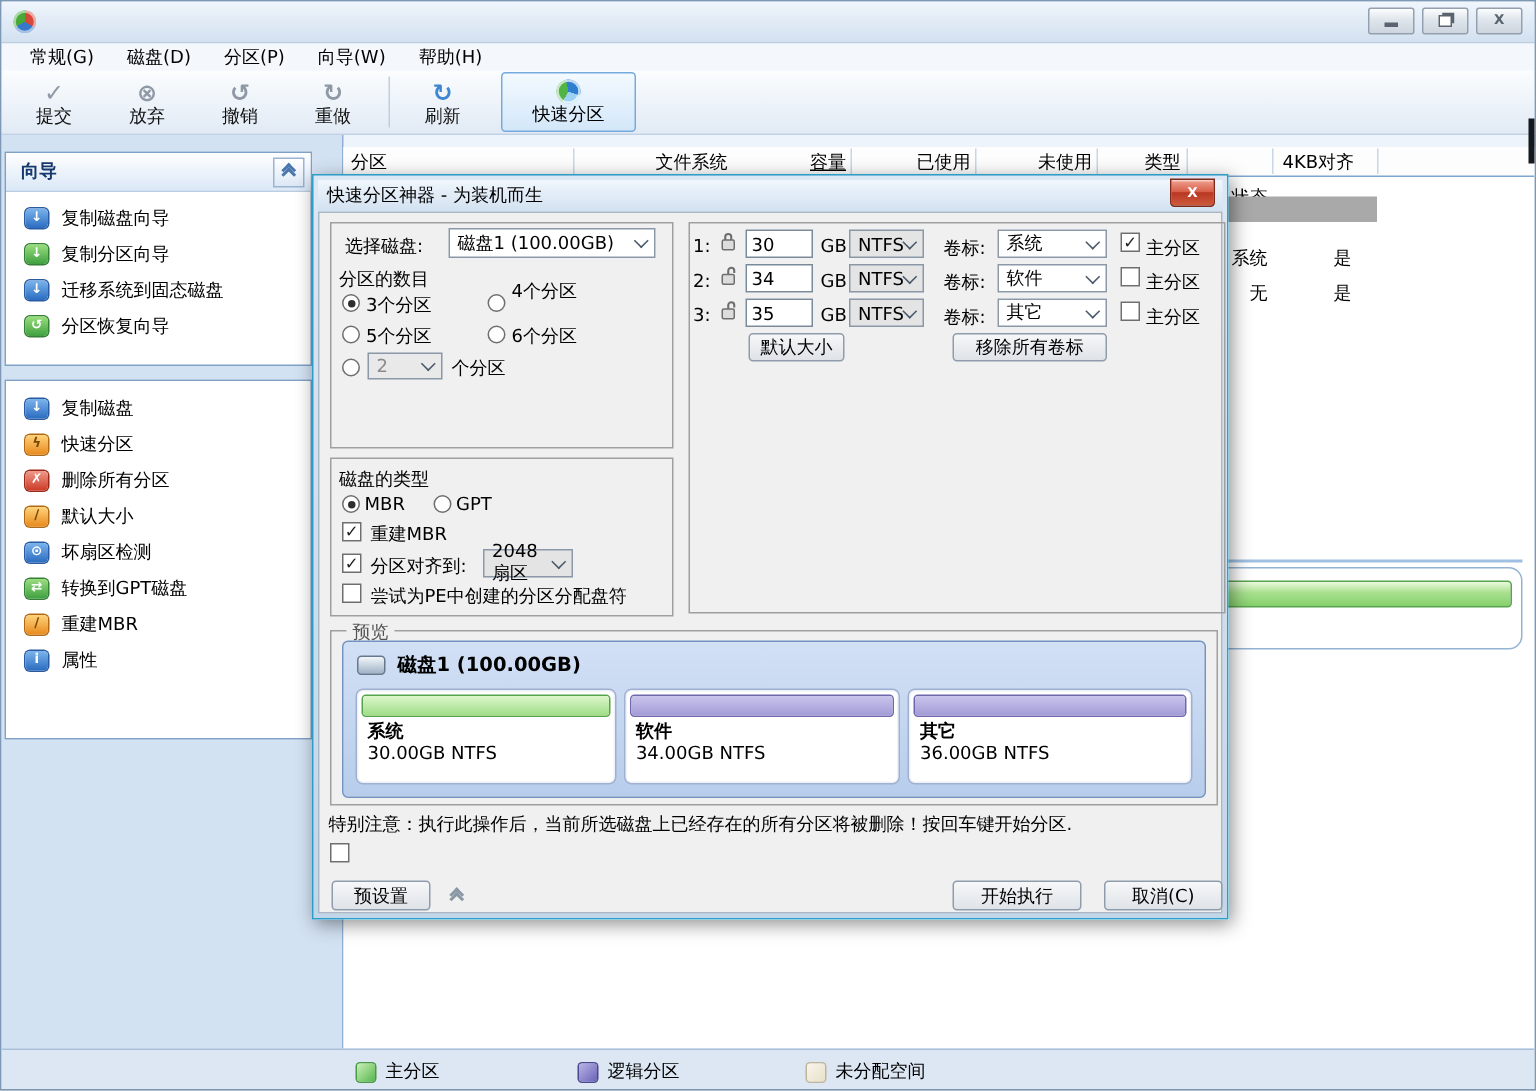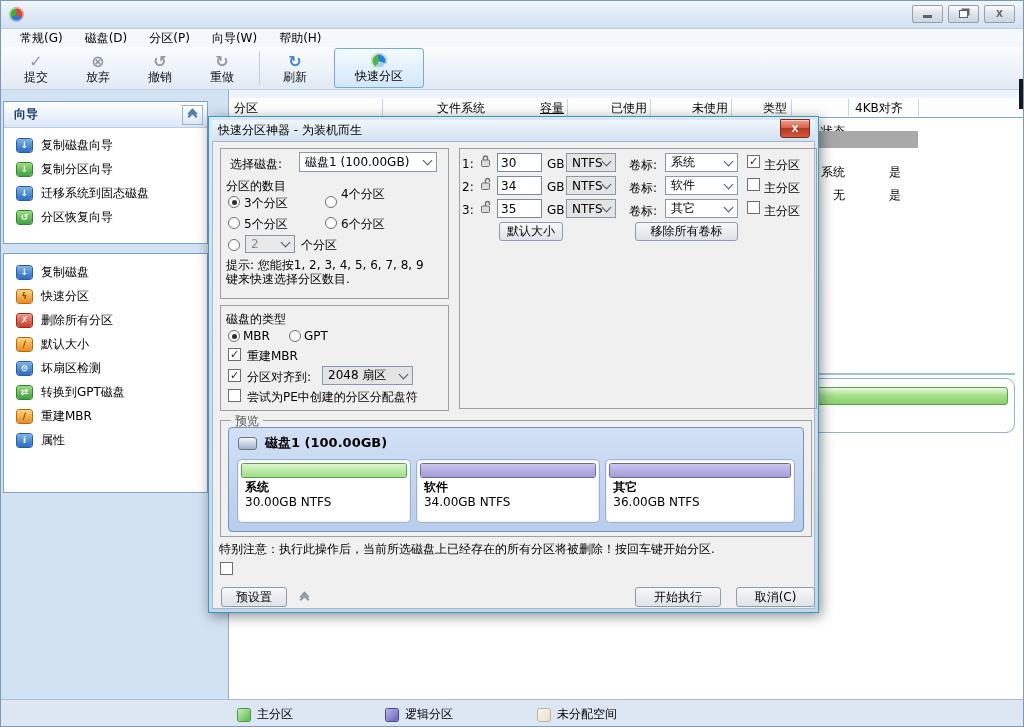--- a/index.html
+++ b/index.html
@@ -311,33 +311,32 @@
     <span class="rd" style="left:19px;top:100px;"></span>
     <span class="dtext" style="left:35px;top:99px;">5个分区</span>
     <span class="rd" style="left:116px;top:100px;"></span>
     <span class="dtext" style="left:132px;top:99px;">6个分区</span>
     <span class="rd" style="left:19px;top:122px;"></span>
     <div class="seldd dis" style="left:36px;top:118px;width:50px;height:18px;">
       <span>2</span>
       <span class="ddarrow"></span>
     </div>
     <span class="dtext" style="left:92px;top:120px;">个分区</span>
-    <div class="dtext" style="left:17px;top:141px;width:200px;white-space:normal;line-height:14px;">提示: 您能按1, 2, 3, 4, 5, 6, 7, 8, 9键来快速选择分区数目.</div>
 
     <div class="grp" style="left:11px;top:188px;width:227px;height:104px;"></div>
     <span class="dtext" style="left:17px;top:194px;">磁盘的类型</span>
     <span class="rd sel" style="left:19px;top:213px;"></span>
     <span class="dtext" style="left:34px;top:212px;">MBR</span>
     <span class="rd" style="left:80px;top:213px;"></span>
     <span class="dtext" style="left:95px;top:212px;">GPT</span>
     <span class="cb" style="left:19px;top:231px;">✓</span>
     <span class="dtext" style="left:38px;top:231px;">重建MBR</span>
     <span class="cb" style="left:19px;top:252px;">✓</span>
     <span class="dtext" style="left:38px;top:252px;">分区对齐到:</span>
-    <div class="seldd gray" style="left:113px;top:249px;width:91px;height:19px;">
+    <div class="seldd gray" style="left:113px;top:249px;width:60px;height:19px;">
       <span>2048 扇区</span>
       <span class="ddarrow"></span>
     </div>
     <span class="cb" style="left:19px;top:272px;"></span>
     <span class="dtext" style="left:38px;top:272px;">尝试为PE中创建的分区分配盘符</span>
 
     <div class="grp" style="left:250px;top:31px;width:356px;height:259px;"></div>
 
     <span class="dtext" style="left:253px;top:40px;">1:</span>
     <svg class="lockic" style="left:270px;top:37px;" viewBox="0 0 13 14">

